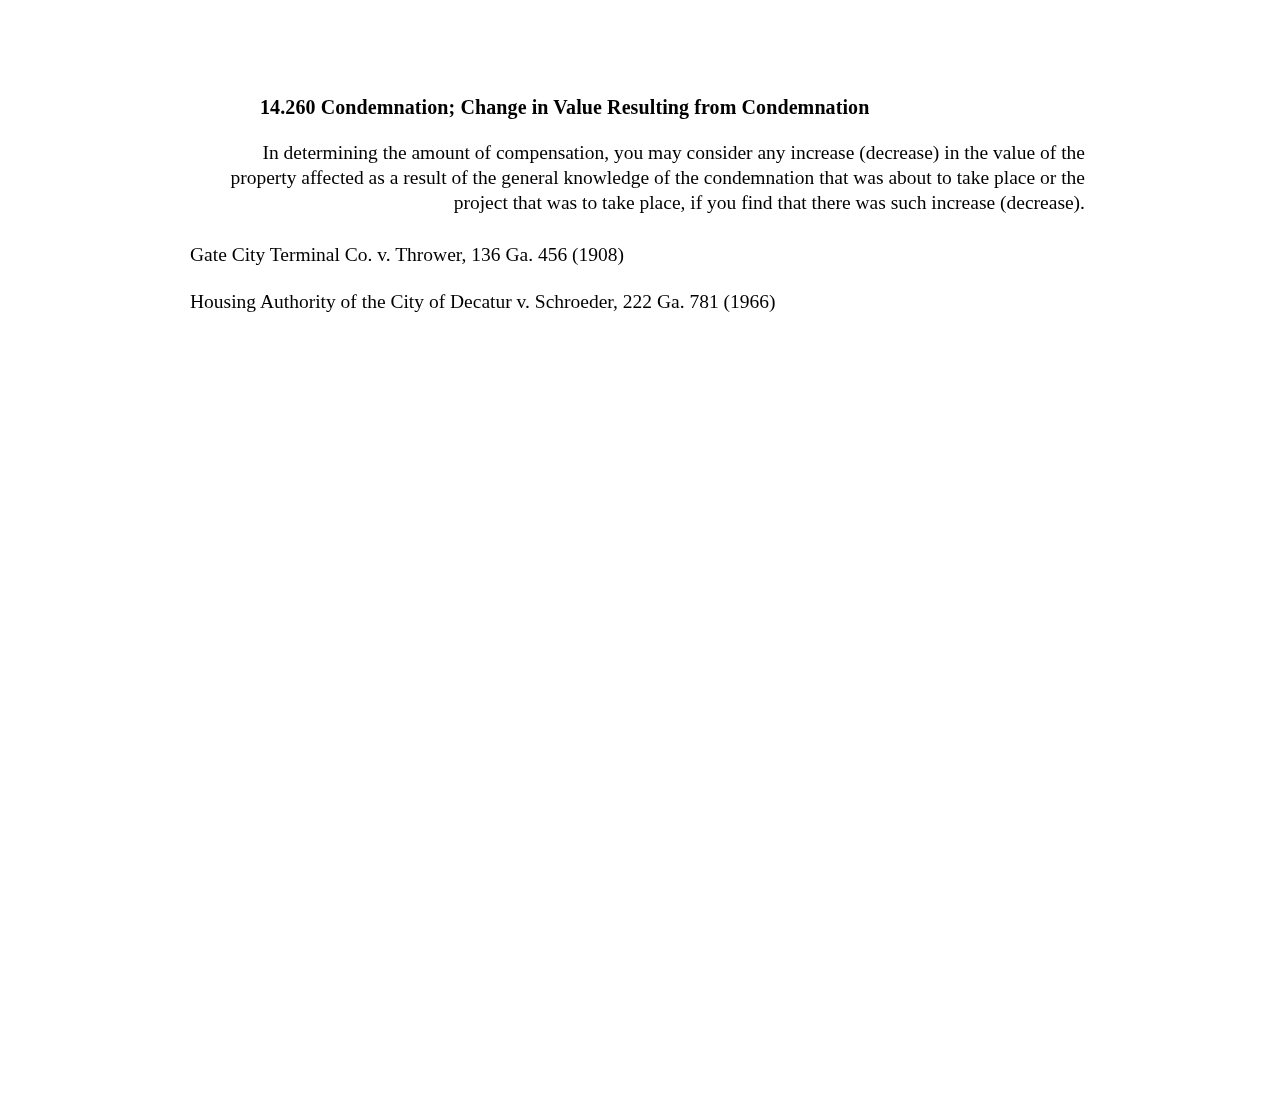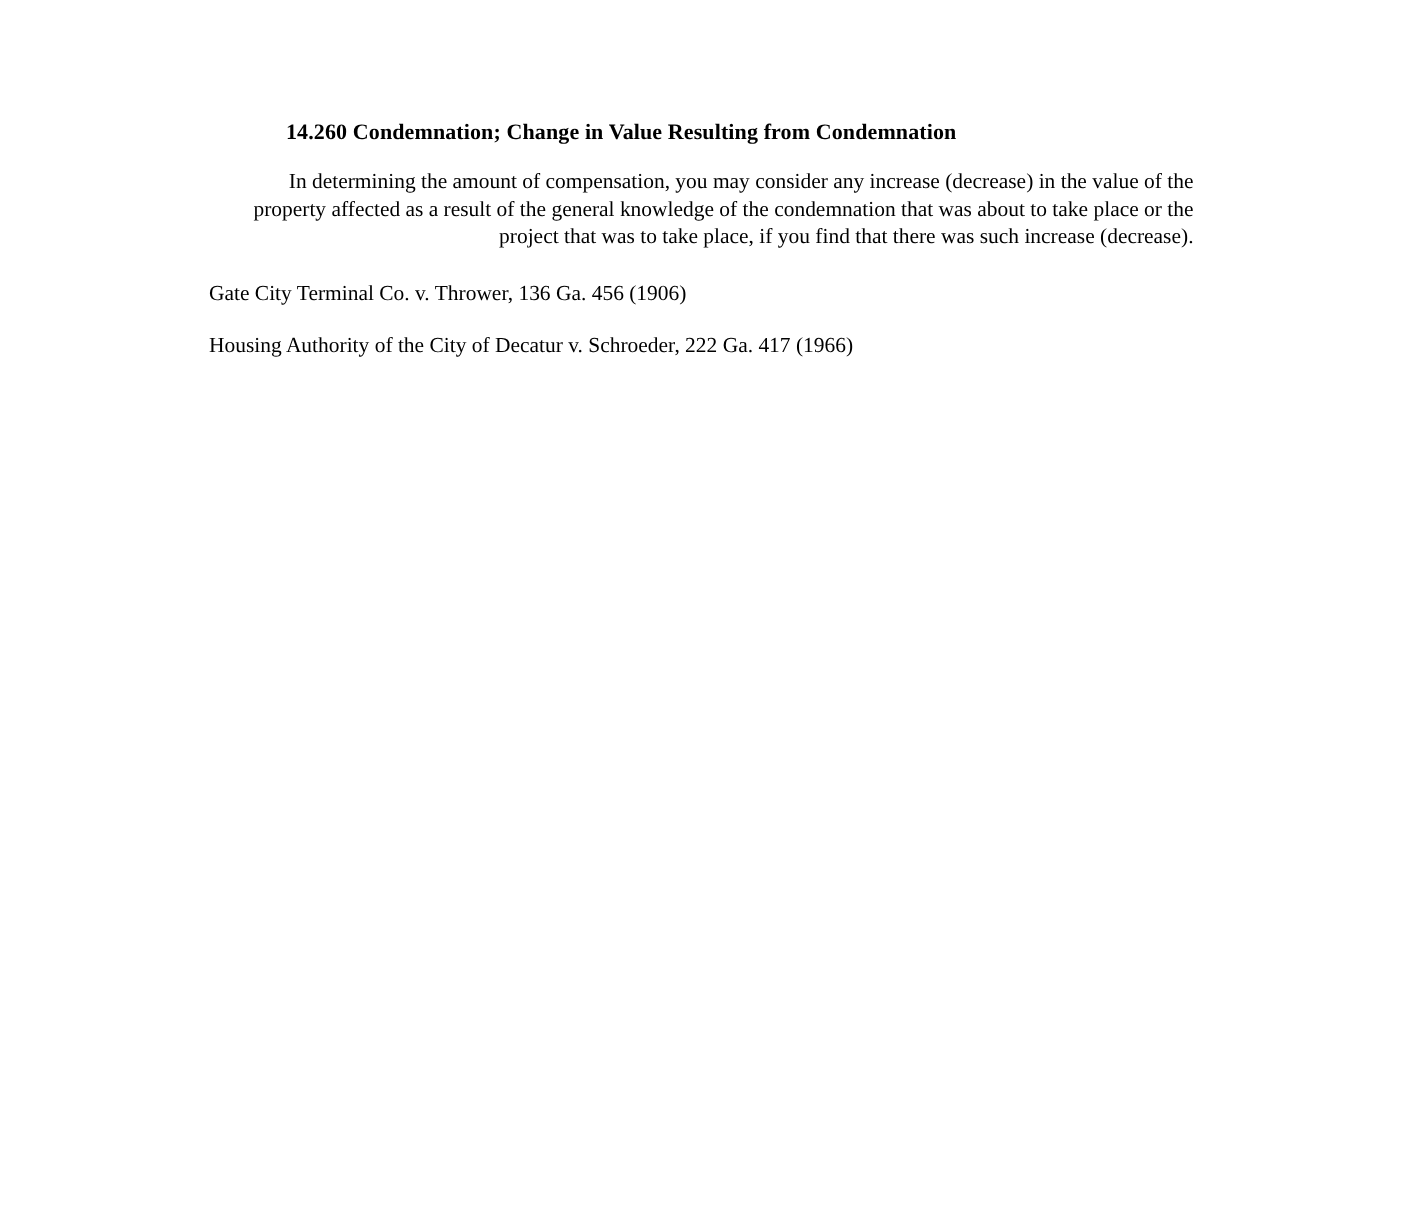--- a/index.html
+++ b/index.html
@@ -12,21 +12,21 @@
     width: 1275px;
     height: 1100px;
     background: #ffffff;
     font-family: "Liberation Serif", "DejaVu Serif", serif;
     color: #000000;
     overflow: hidden;
   }
   .content {
     position: absolute;
     left: 190px;
-    top: 109px;
+    top: 96px;
     width: 900px;
   }
   .doc-title {
     font-size: 20px;
     font-weight: bold;
     text-align: left;
     margin: 0 0 22px 0;
     padding-left: 70px;
     letter-spacing: 0.1px;
   }
@@ -47,19 +47,19 @@
 </head>
 <body>
 
 <div class="page">
   <div class="content">
 
     <h1 class="doc-title">14.260 Condemnation; Change in Value Resulting from Condemnation</h1>
 
     <p class="body-para">In determining the amount of compensation, you may consider any increase (decrease) in the value of the property affected as a result of the general knowledge of the condemnation that was about to take place or the project that was to take place, if you find that there was such increase (decrease).</p>
 
-    <p class="citation">Gate City Terminal Co. v. Thrower, 136 Ga. 456 (1906)</p>
+    <p class="citation">Gate City Terminal Co. v. Thrower, 136 Ga. 456 (1908)</p>
 
 
-    <p class="citation">Housing Authority of the City of Decatur v. Schroeder, 222 Ga. 417 (1966)</p>
+    <p class="citation">Housing Authority of the City of Decatur v. Schroeder, 222 Ga. 781 (1966)</p>
 
   </div>
 </div>
 
 </body></html>

